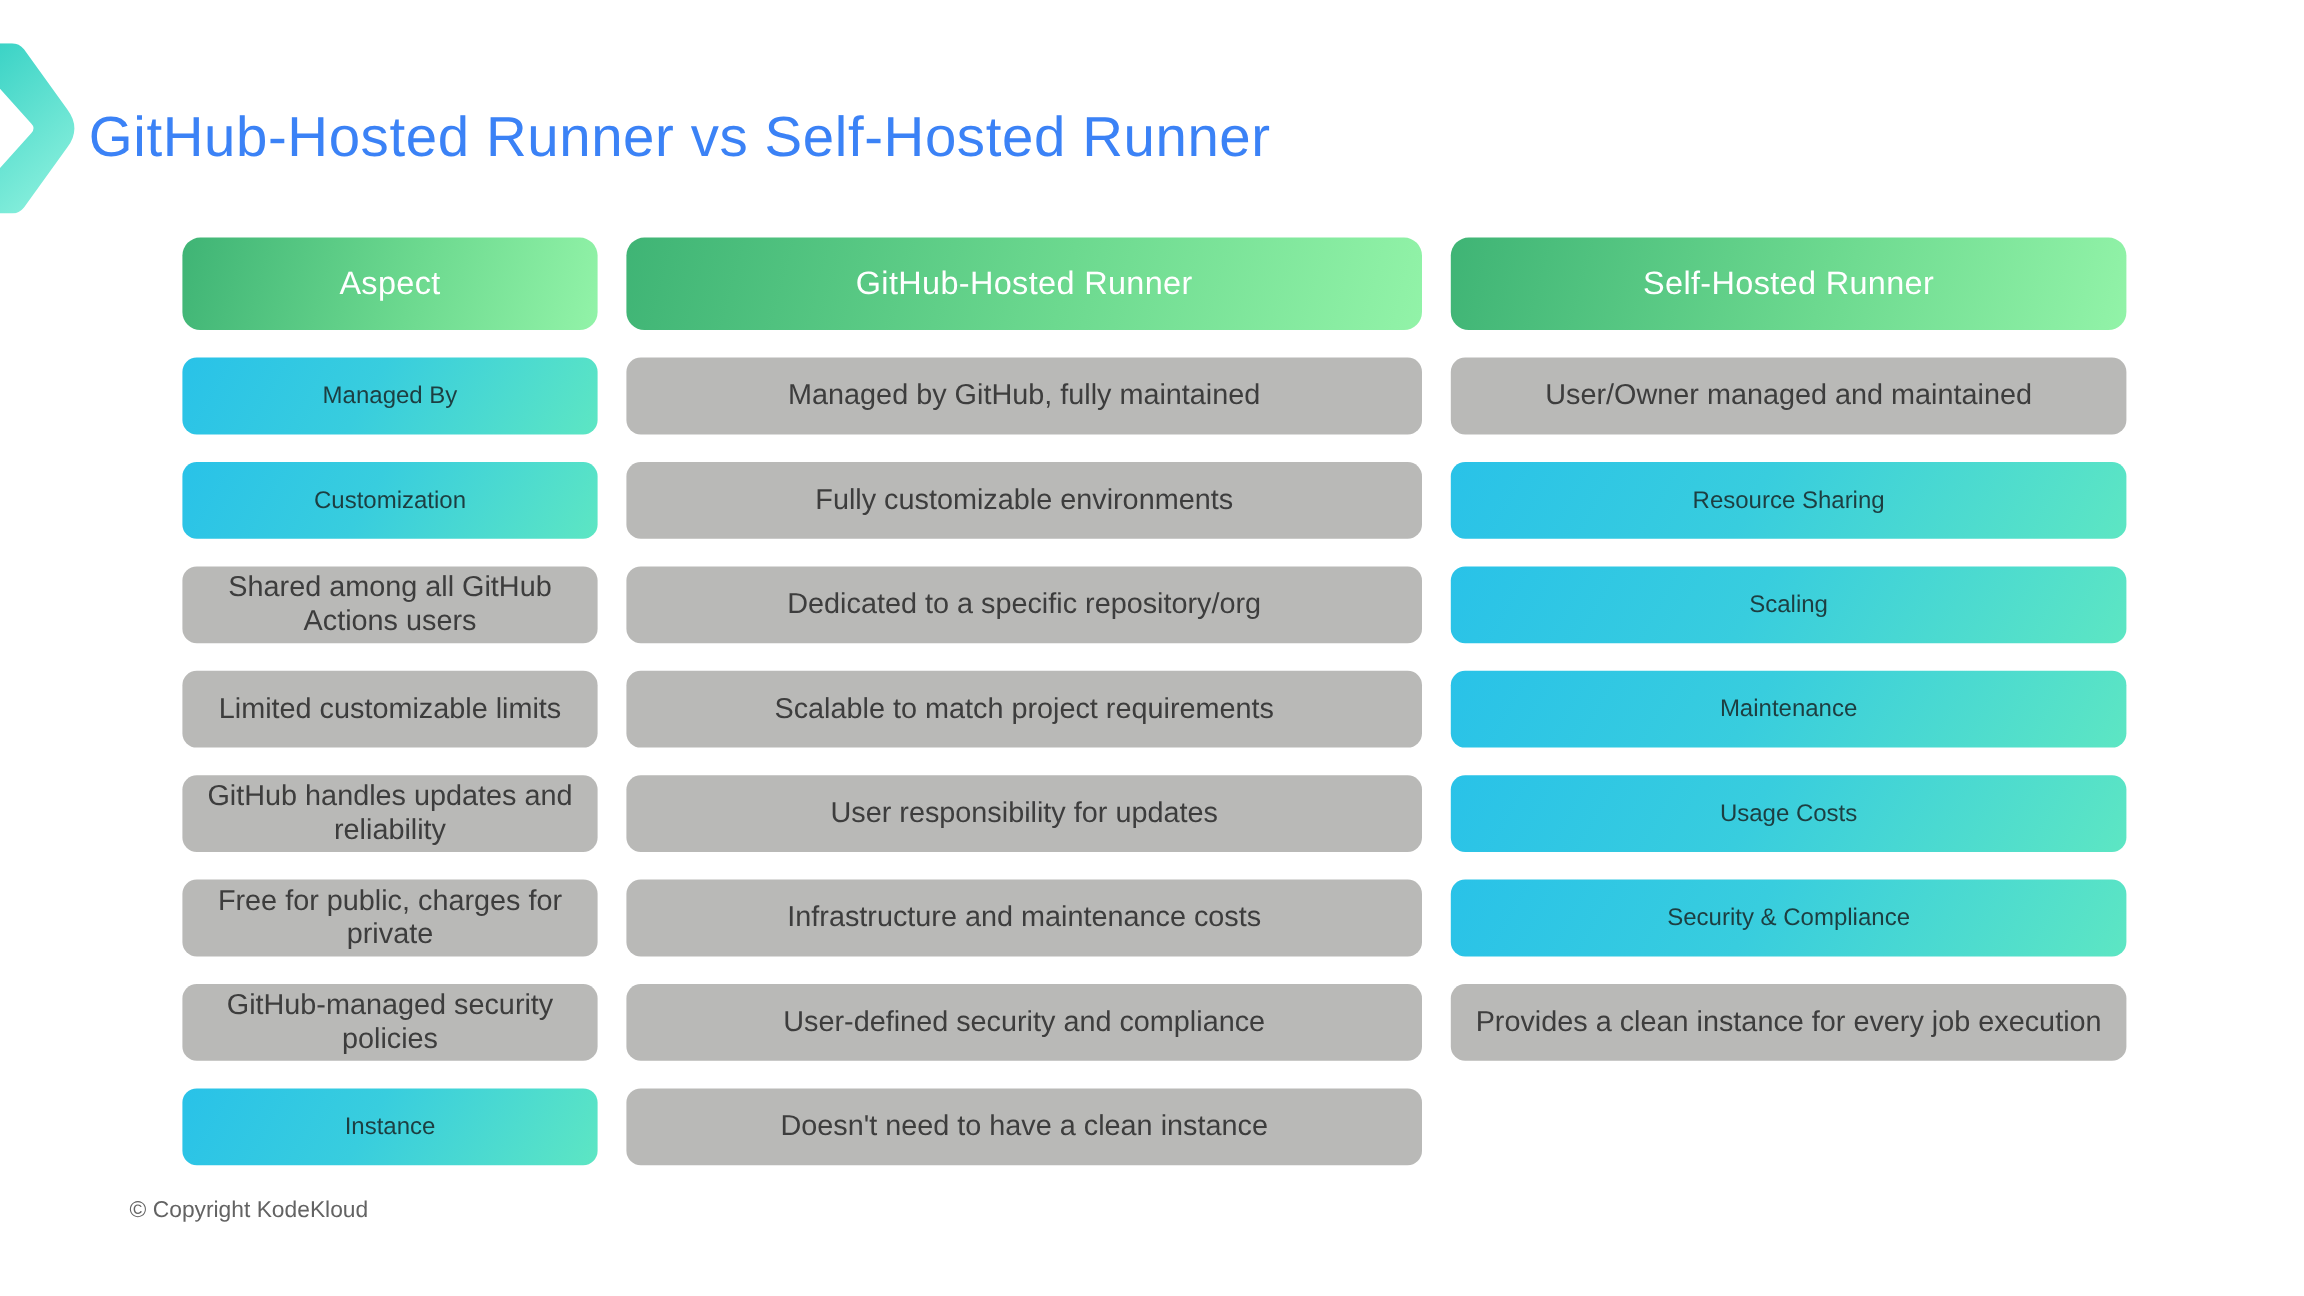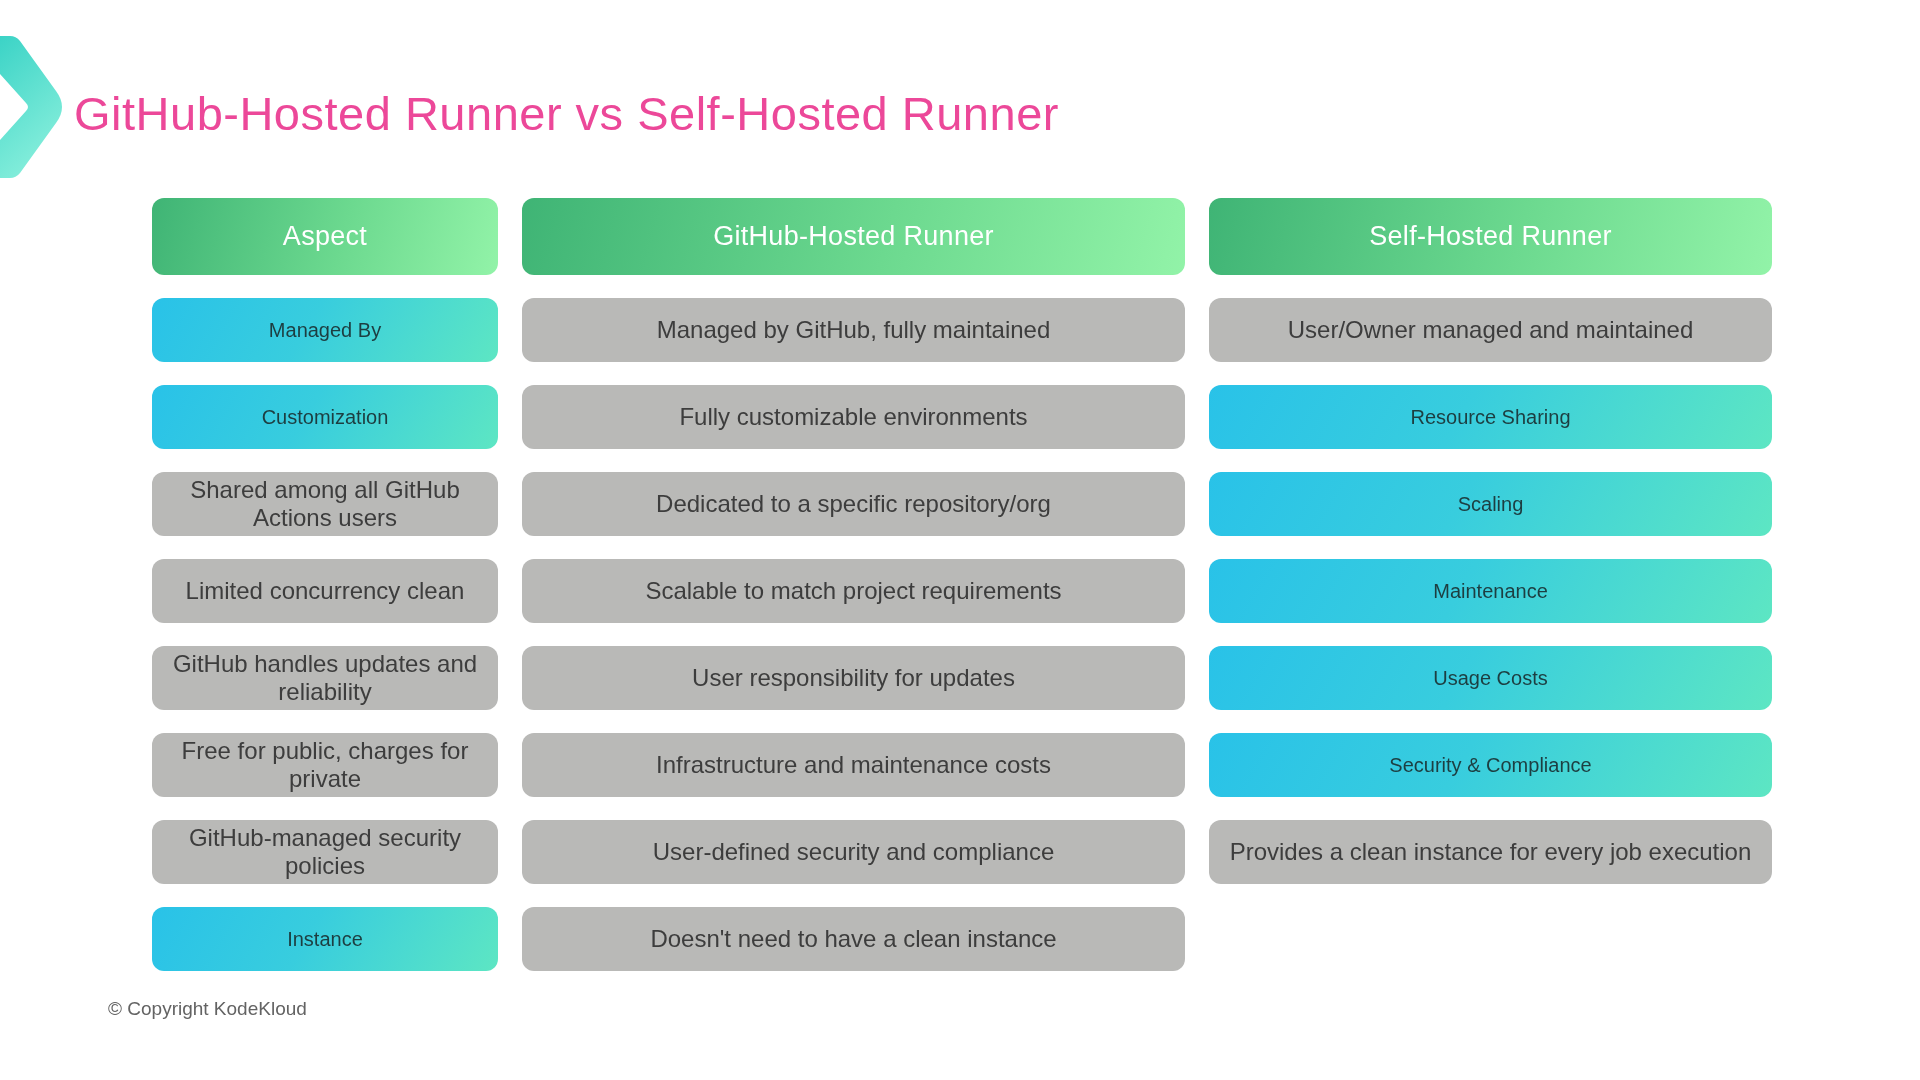--- a/index.html
+++ b/index.html
@@ -14,21 +14,21 @@
     position: absolute;
     left: 0; top: 36px;
     width: 64px; height: 142px;
   }
   .page-title {
     position: absolute;
     left: 74px; top: 86px;
     font-size: 47px;
     font-weight: 500;
     letter-spacing: 0.5px;
-    color: #ec4899;
+    color: #3b82f6;
     white-space: nowrap;
   }
   .table-grid {
     position: absolute;
     left: 152px; top: 198px;
     display: grid;
     grid-template-columns: 346px 663px 563px;
     grid-template-rows: 77px repeat(8, 64px);
     column-gap: 24px;
     row-gap: 23px;
@@ -39,20 +39,21 @@
     align-items: center;
     justify-content: center;
     text-align: center;
     padding: 0 14px;
   }
   .cell.header {
     background: linear-gradient(105deg, #3fb475 0%, #6cd98f 55%, #92f3a8 100%);
     color: #ffffff;
     font-size: 27px;
     letter-spacing: 0.3px;
+    border-radius: 15px;
   }
   .cell.aspect {
     background: linear-gradient(120deg, #29c2e8 0%, #38cdde 45%, #5de6c3 100%);
     color: #1d3e41;
     font-size: 20px;
   }
   .cell.value {
     background: #b9b9b7;
     color: #3d3d3d;
     font-size: 24px;
@@ -92,21 +93,21 @@
   <div class="cell value">User/Owner managed and maintained</div>
 
   <div class="cell aspect">Customization</div>
   <div class="cell value">Fully customizable environments</div>
 
   <div class="cell aspect">Resource Sharing</div>
   <div class="cell value">Shared among all GitHub Actions users</div>
   <div class="cell value">Dedicated to a specific repository/org</div>
 
   <div class="cell aspect">Scaling</div>
-  <div class="cell value">Limited concurrency clean</div>
+  <div class="cell value">Limited customizable limits</div>
   <div class="cell value">Scalable to match project requirements</div>
 
   <div class="cell aspect">Maintenance</div>
   <div class="cell value">GitHub handles updates and reliability</div>
   <div class="cell value">User responsibility for updates</div>
 
   <div class="cell aspect">Usage Costs</div>
   <div class="cell value">Free for public, charges for private</div>
   <div class="cell value">Infrastructure and maintenance costs</div>
 

